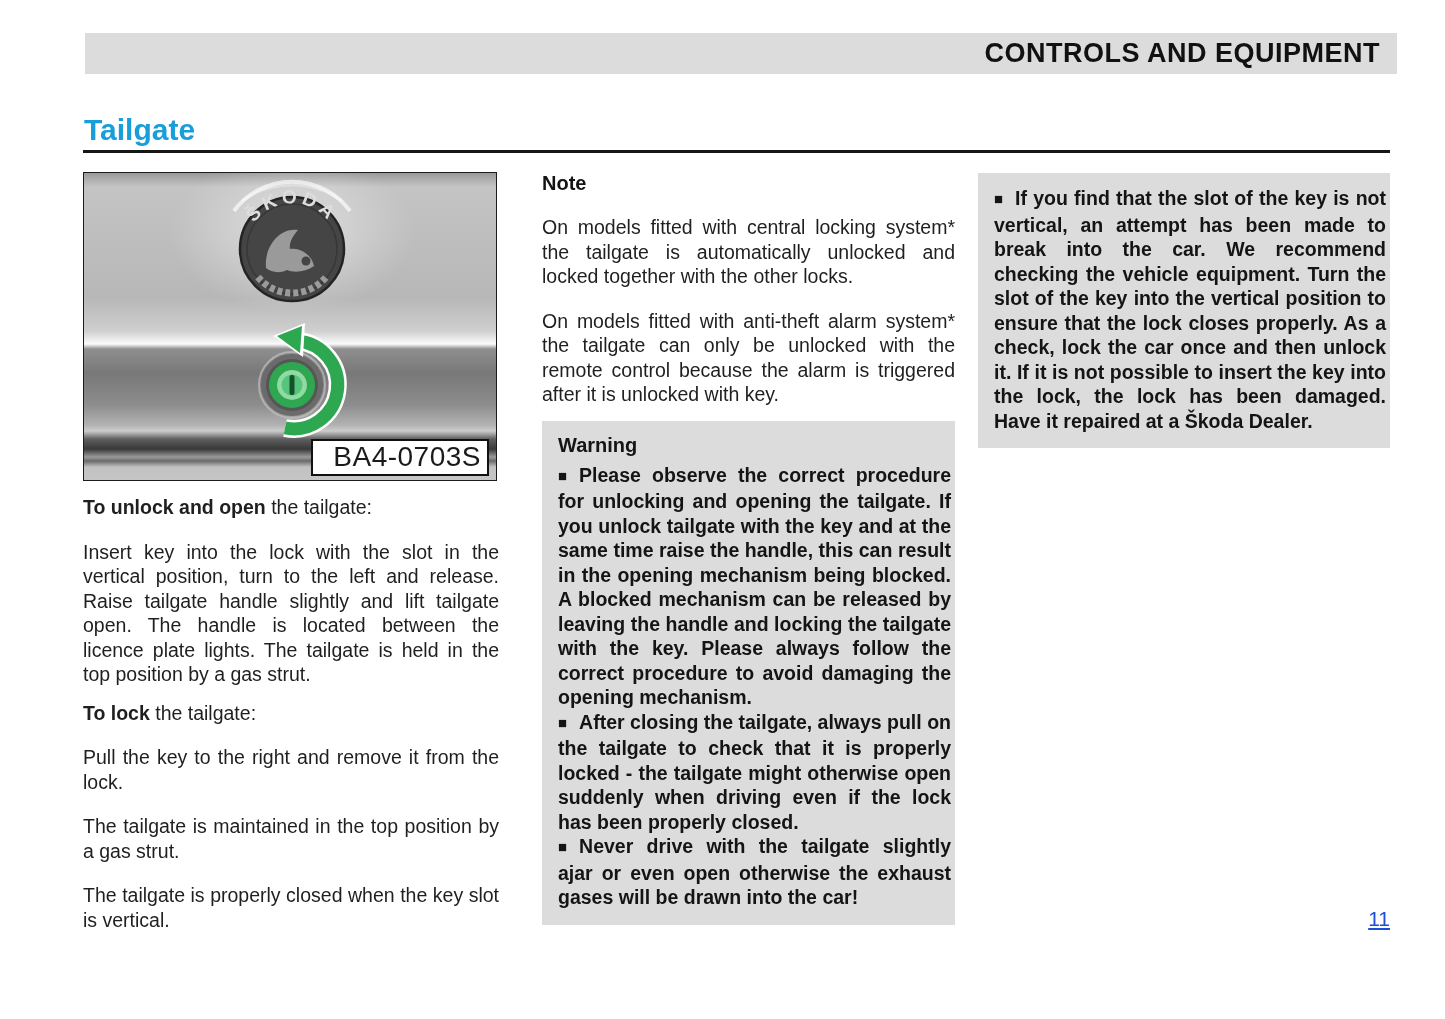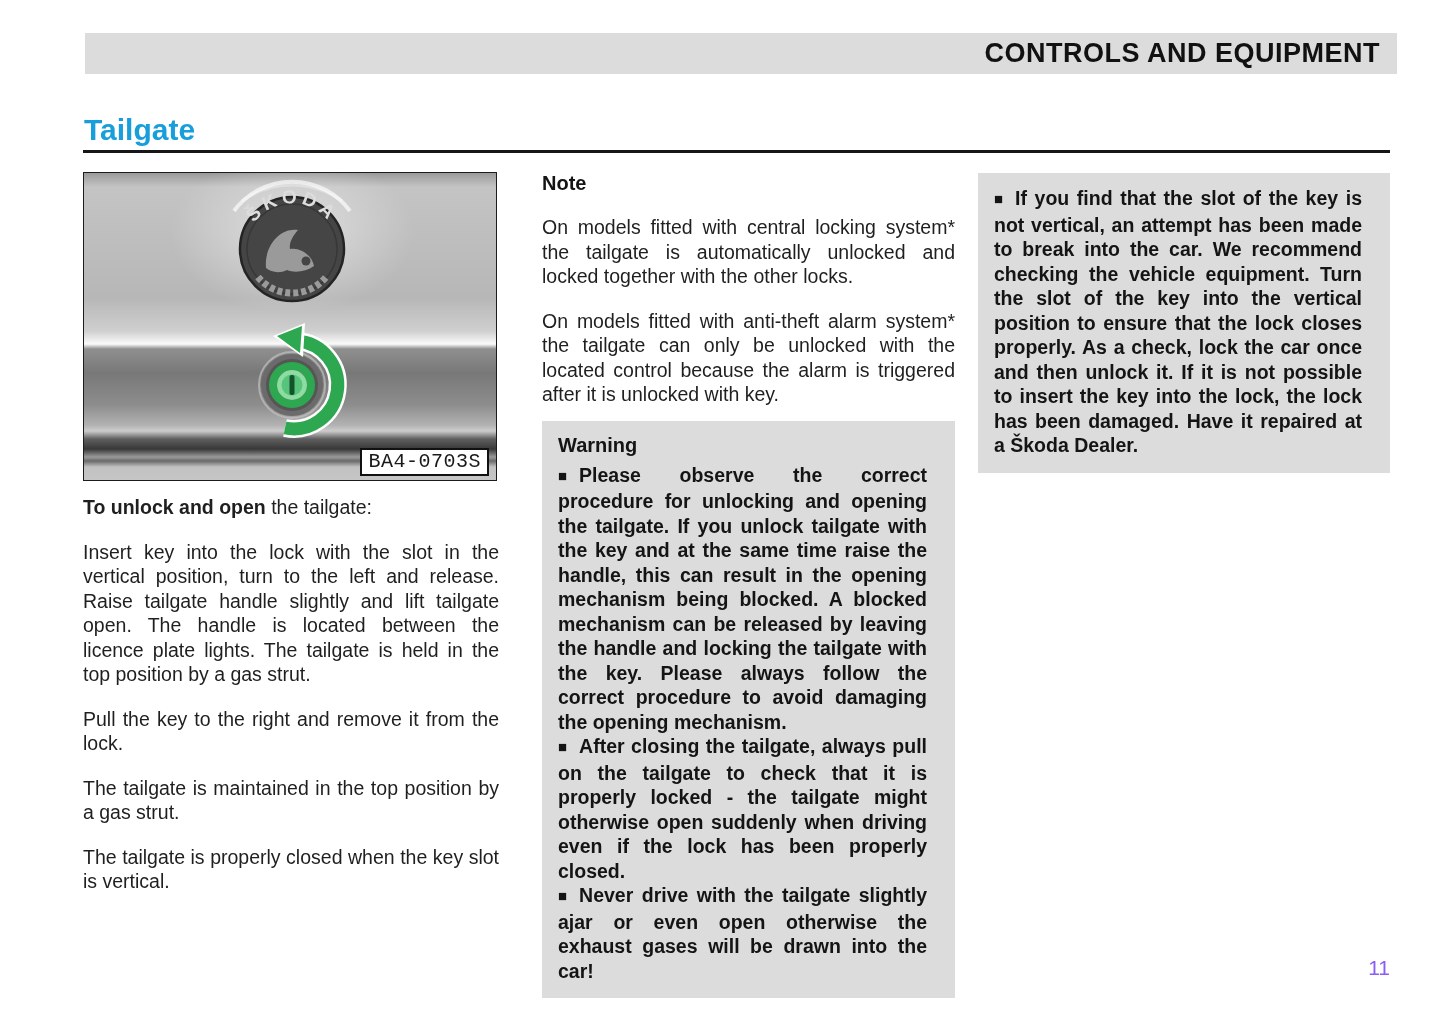--- a/index.html
+++ b/index.html
@@ -38,45 +38,44 @@
       linear-gradient(180deg,
         #9a9a9a 0px, #c4c4c4 14px, #b7b7b7 125px, #cfcfcf 158px,
         #ededed 167px, #fbfbfb 171px,
         #8f8f8f 176px, #787878 200px, #8d8d8d 232px, #b2b2b2 252px,
         #cccccc 258px, #5f5f5f 266px, #383838 276px, #9a9a9a 284px,
         #6a6a6a 288px, #c2c2c2 294px, #c6c6c6 309px);
   }
   .fig svg { position:absolute; left:0; top:0; }
   .fig-label {
     position:absolute; right:7px; bottom:4px; background:#ffffff;
-    border:2px solid #111; padding:0 6px 1px 6px; font-size:20px; color:#1a1a1a;
+    border:2px solid #111; padding:0 6px 1px 20px; font-size:28px; color:#1a1a1a;
     letter-spacing:0.5px;
-    font-family:Liberation Mono, monospace;
   }
 
   
   .para { font-size:19.5px; line-height:24.5px; margin-bottom:10px;margin-top:20px; }
   .just { text-align:justify; }
   .lead-bold { font-weight:bold; }
   .subhead { font-size:19.5px; line-height:24.5px; margin:14px 0 2px 0; }
   .col-left .first-after-fig { margin-top:14px; }
 
   h3.block-head { font-size:20px; font-weight:bold; margin-bottom:6px; color:#141414; }
 
-  .graybox { background:#dcdcdc; padding:13px 28px 15px 16px; }
+  .graybox { background:#dcdcdc; padding:13px 4px 15px 16px; }
   .graybox .bold-item {
     font-size:19.5px; line-height:24.5px; font-weight:bold; text-align:justify; color:#141414;
   }
   .graybox .bold-item + .bold-item { margin-top:0px; }
   .bullet { font-size:15px; display:inline-block; transform:translateY(-1px); margin-right:12px; }
   .warning-box { margin-top:14px; }
   .key-slot-box { margin-top:1px; }
 
   .page-number {
-    position:absolute; right:55px; top:956px; font-size:21px; color:#8b5cf6;
+    position:absolute; right:55px; top:907px; font-size:21px; color:#1d4ed8;text-decoration:underline;
   }
 </style>
 </head>
 <body>
 
 <div class="page">
 
   <div class="header-bar">
     <h1>CONTROLS AND EQUIPMENT</h1>
   </div>
@@ -122,29 +121,30 @@
           <polygon points="189,163 221,150 219,184" fill="#ffffff"></polygon>
           <polygon points="193,163 218,153 216,180" fill="#2ea850"></polygon>
         </g>
       </svg>
       <span class="fig-label">BA4-0703S</span>
     </figure>
 
     <p class="subhead first-after-fig"><span class="lead-bold">To unlock and open</span><span> the tailgate:</span></p>
     <p class="para just">Insert key into the lock with the slot in the vertical position, turn to the left and release. Raise tailgate handle slightly and lift tailgate open. The handle is located between the licence plate lights. The tailgate is held in the top position by a gas strut.</p>
 
+    <p class="subhead"><span class="lead-bold">To lock</span><span> the tailgate:</span></p>
     <p class="para just">Pull the key to the right and remove it from the lock.</p>
     <p class="para just">The tailgate is maintained in the top position by a gas strut.</p>
     <p class="para just">The tailgate is properly closed when the key slot is vertical.</p>
   </div>
 
   <div class="col col-mid">
     <h3 class="block-head">Note</h3>
     <p class="para just">On models fitted with central locking system* the tailgate is automatically unlocked and locked together with the other locks.</p>
-    <p class="para just">On models fitted with anti-theft alarm system* the tailgate can only be unlocked with the located control because the alarm is triggered after it is unlocked with key.</p>
+    <p class="para just">On models fitted with anti-theft alarm system* the tailgate can only be unlocked with the remote control because the alarm is triggered after it is unlocked with key.</p>
 
     <div class="graybox warning-box">
       <h3 class="block-head">Warning</h3>
       <p class="bold-item"><span class="bullet">■</span><span>Please observe the correct procedure for unlocking and opening the tailgate. If you unlock tailgate with the key and at the same time raise the handle, this can result in the opening mechanism being blocked. A blocked mechanism can be released by leaving the handle and locking the tailgate with the key. Please always follow the correct procedure to avoid damaging the opening mechanism.</span></p>
       <p class="bold-item"><span class="bullet">■</span><span>After closing the tailgate, always pull on the tailgate to check that it is properly locked - the tailgate might otherwise open suddenly when driving even if the lock has been properly closed.</span></p>
       <p class="bold-item"><span class="bullet">■</span><span>Never drive with the tailgate slightly ajar or even open otherwise the exhaust gases will be drawn into the car!</span></p>
     </div>
   </div>
 
   <div class="col col-right">

